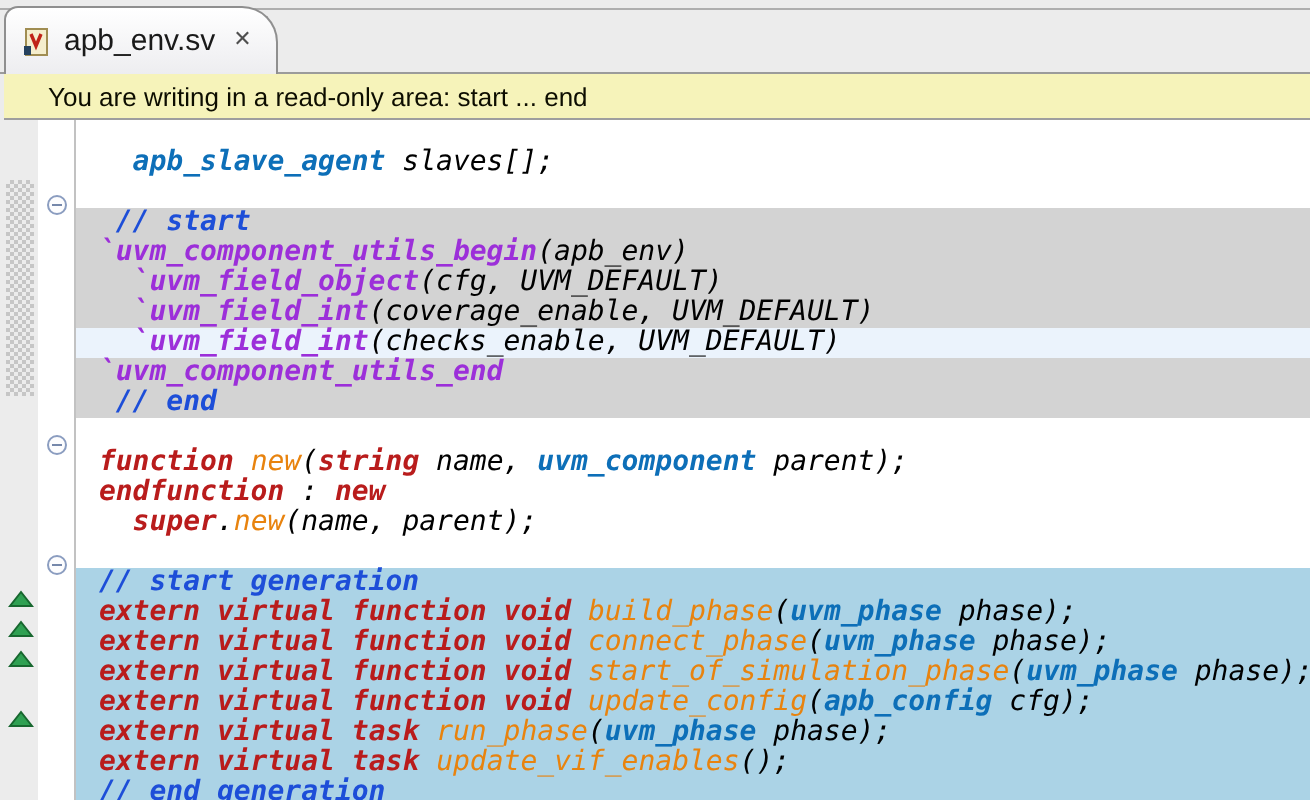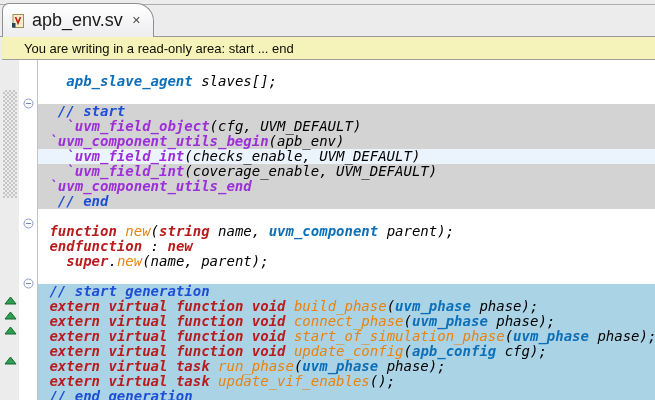--- a/index.html
+++ b/index.html
@@ -6,21 +6,21 @@
   #screen{position:relative;width:655px;height:400px;overflow:hidden;
           font-family:"Liberation Sans",sans-serif;background:#ececec;}
 
   
   .tabbar{position:absolute;left:0;top:0;width:655px;height:37px;background:#ececec;
           border-bottom:1px solid #9b9b9b;box-sizing:border-box;}
   .tabbar-topline{position:absolute;left:0;top:4px;width:100%;height:1px;background:#aeaeae;}
   .tab{position:absolute;left:2px;top:3px;height:34px;display:flex;align-items:center;gap:6px;
        padding:0 12px 0 7px;background:linear-gradient(#ffffff,#ededf0);
        border:1px solid #8f8f8f;border-bottom:none;border-radius:7px 18px 0 0;box-sizing:border-box;}
-  .tab-label{font-size:18px;color:#1a1a1a;}
+  .tab-label{font-size:15px;color:#1a1a1a;}
   .tab-close{font-size:11px;color:#4f4f4f;margin-left:3px;cursor:pointer;line-height:1;}
   .file-icon{display:inline-flex;width:16px;height:16px;}
 
   
   .banner{position:absolute;left:2px;right:0;top:37px;height:22px;background:#f6f3ba;
           border-bottom:1px solid #9e9e9e;display:flex;align-items:center;box-sizing:content-box;padding-left:15px;}
   .banner span{font-size:13px;color:#0d0d00;padding-left:7px;}
 
   
   .editor{position:absolute;left:2px;right:0;top:60px;bottom:0;background:#ffffff;}
@@ -100,24 +100,24 @@
           </svg></div>
         <div class="fold" style="top: 215px;"><svg width="11" height="11" viewBox="0 0 11 11">
             <circle cx="5.5" cy="5.5" r="4.5" fill="#fdfdfe" stroke="#8b9dc0"></circle>
             <line x1="3" y1="5.5" x2="8" y2="5.5" stroke="#7688ab" stroke-width="1"></line>
           </svg></div>
       </div>
     <div class="code-area" id="code-area">
         <div class="code-line bg-white"><span class="tk-plain">   </span><span class="tk-type">apb_slave_agent</span><span class="tk-plain"> slaves[];</span></div>
         <div class="code-line bg-white"></div>
         <div class="code-line bg-grey"><span class="tk-plain">  </span><span class="tk-comment">// start</span></div>
+        <div class="code-line bg-grey"><span class="tk-plain"> </span><span class="tk-macro">`uvm_component_utils_begin</span><span class="tk-plain">(apb_env)</span></div>
         <div class="code-line bg-grey"><span class="tk-plain">   </span><span class="tk-macro">`uvm_field_object</span><span class="tk-plain">(cfg, UVM_DEFAULT)</span></div>
-        <div class="code-line bg-grey"><span class="tk-plain"> </span><span class="tk-macro">`uvm_component_utils_begin</span><span class="tk-plain">(apb_env)</span></div>
+        <div class="code-line bg-grey"><span class="tk-plain">   </span><span class="tk-macro">`uvm_field_int</span><span class="tk-plain">(coverage_enable, UVM_DEFAULT)</span></div>
         <div class="code-line bg-current"><span class="tk-plain">   </span><span class="tk-macro">`uvm_field_int</span><span class="tk-plain">(checks_enable, UVM_DEFAULT)</span></div>
-        <div class="code-line bg-grey"><span class="tk-plain">   </span><span class="tk-macro">`uvm_field_int</span><span class="tk-plain">(coverage_enable, UVM_DEFAULT)</span></div>
         <div class="code-line bg-grey"><span class="tk-plain"> </span><span class="tk-macro">`uvm_component_utils_end</span></div>
         <div class="code-line bg-grey"><span class="tk-plain">  </span><span class="tk-comment">// end</span></div>
         <div class="code-line bg-white"></div>
         <div class="code-line bg-white"><span class="tk-plain"> </span><span class="tk-kw">function</span><span class="tk-plain"> </span><span class="tk-fname">new</span><span class="tk-plain">(</span><span class="tk-kw">string</span><span class="tk-plain"> name, </span><span class="tk-type">uvm_component</span><span class="tk-plain"> parent);</span></div>
         <div class="code-line bg-white"><span class="tk-plain"> </span><span class="tk-kw">endfunction</span><span class="tk-plain"> : </span><span class="tk-kw">new</span></div>
         <div class="code-line bg-white"><span class="tk-plain">   </span><span class="tk-kw">super</span><span class="tk-plain">.</span><span class="tk-fname">new</span><span class="tk-plain">(name, parent);</span></div>
         <div class="code-line bg-white"></div>
         <div class="code-line bg-blue"><span class="tk-plain"> </span><span class="tk-comment">// start generation</span></div>
         <div class="code-line bg-blue"><span class="tk-plain"> </span><span class="tk-kw">extern</span><span class="tk-plain"> </span><span class="tk-kw">virtual</span><span class="tk-plain"> </span><span class="tk-kw">function</span><span class="tk-plain"> </span><span class="tk-kw">void</span><span class="tk-plain"> </span><span class="tk-fname">build_phase</span><span class="tk-plain">(</span><span class="tk-type">uvm_phase</span><span class="tk-plain"> phase);</span></div>
         <div class="code-line bg-blue"><span class="tk-plain"> </span><span class="tk-kw">extern</span><span class="tk-plain"> </span><span class="tk-kw">virtual</span><span class="tk-plain"> </span><span class="tk-kw">function</span><span class="tk-plain"> </span><span class="tk-kw">void</span><span class="tk-plain"> </span><span class="tk-fname">connect_phase</span><span class="tk-plain">(</span><span class="tk-type">uvm_phase</span><span class="tk-plain"> phase);</span></div>

